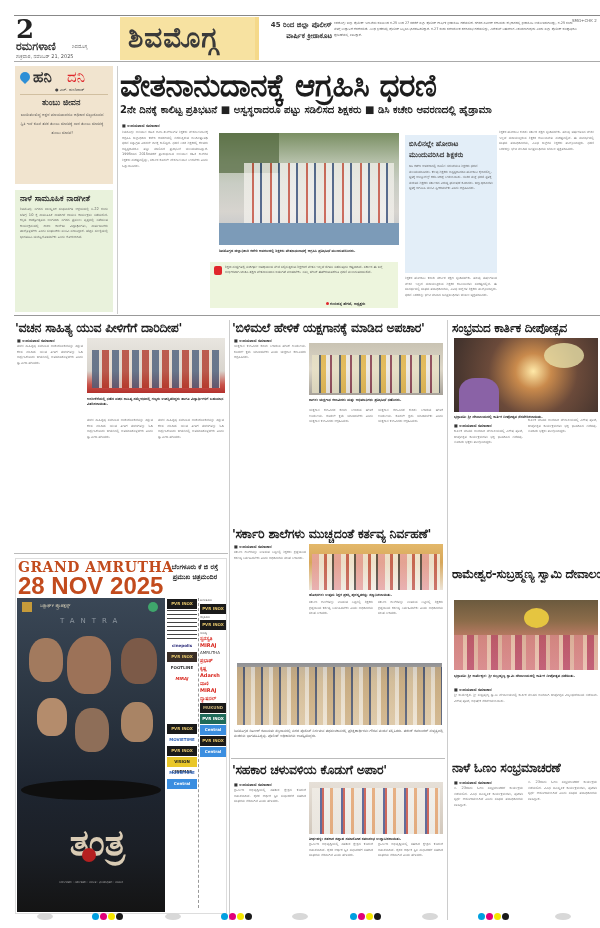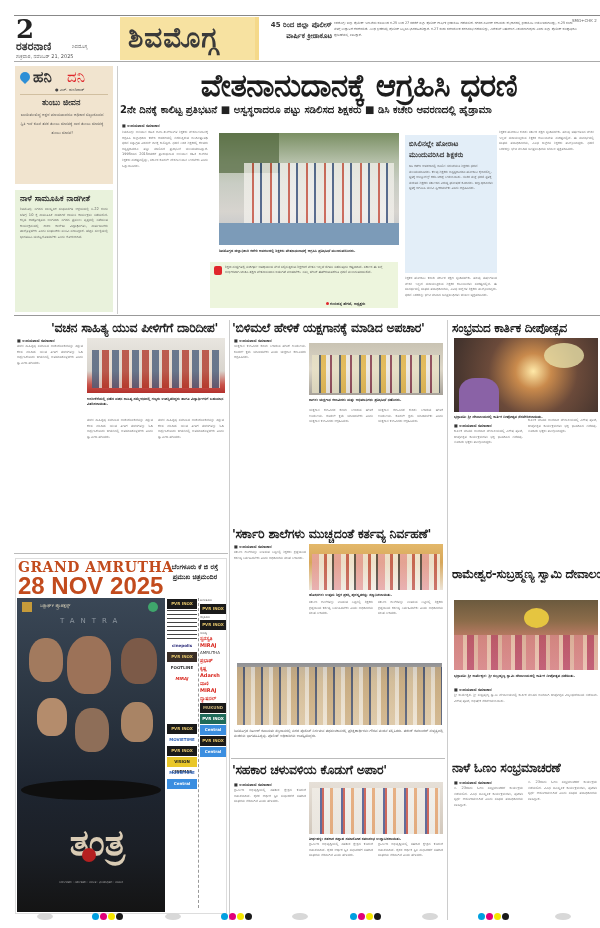--- a/index.html
+++ b/index.html
@@ -27,21 +27,21 @@
   .honey-title2 { left: 67px; top: 68px; font-size: 15px; font-weight: normal; color: #e0262b; }
   .honey-author { left: 55px; top: 87px; font-size: 4px; color: #444; }
   .honey-rule { left: 20px; top: 94px; width: 88px; height: 1px; background: #d1bfa0; }
   .honey-head { left: 42px; top: 98px; font-size: 8px; font-weight: bold; color: #333; }
   .honey-text { left: 20px; top: 110px; width: 84px; text-align: center; font-size: 4.2px; line-height: 9px; color: #444; }
   .green-box { left: 15px; top: 190px; width: 98px; height: 122px; background: #e9f2dc; }
   .green-head { left: 20px; top: 194px; font-size: 8px; font-weight: bold; color: #333; }
   .green-text { left: 20px; top: 207px; width: 88px; font-size: 3.6px; line-height: 5.6px; color: #555; text-align: justify; }
 
   
-  .lead-head { left: 120px; top: 67px; width: 478px; font-size: 31px; font-weight: bold; color: #1d1d1d; line-height: 36px; letter-spacing: -0.5px; white-space: nowrap; text-align: center; }
+  .lead-head { left: 120px; top: 67px; width: 478px; font-size: 31px; font-weight: bold; color: #1d1d1d; line-height: 36px; letter-spacing: -0.5px; white-space: nowrap; }
   .lead-sub { left: 120px; top: 104px; width: 478px; font-size: 10px; font-weight: bold; color: #222; white-space: nowrap; }
   .colrule { width: 1px; background: #ccc; }
   .byline { font-size: 4px; font-weight: bold; color: #333; }
   .body-text { font-size: 3.5px; line-height: 5.6px; color: #666; text-align: justify; }
   .photo { overflow: hidden; }
   .caption { font-size: 3.8px; line-height: 5.4px; color: #333; font-weight: bold; }
   .quote-box { left: 210px; top: 262px; width: 188px; height: 46px; background: #edf5dd; }
   .thumb-icon { left: 214px; top: 266px; width: 8px; height: 9px; background: #e0262b; border-radius: 2px; }
   .quote-text { left: 225px; top: 265px; width: 168px; font-size: 3.6px; line-height: 5.4px; color: #444; }
   .quote-author { left: 330px; top: 301px; font-size: 4px; font-weight: bold; color: #333; }
@@ -68,21 +68,21 @@
   .theatre-col { font-size: 3.2px; line-height: 4.5px; color: #333; }
   .logo { width: 30px; height: 10px; font-size: 4px; font-weight: bold; text-align: center; line-height: 10px; margin: 1px 0; }
   .cmyk { width: 7px; height: 7px; border-radius: 50%; }
   .reg { width: 16px; height: 7px; border-radius: 50%; background: #d8d8d8; }
 </style>
 </head>
 <body>
 
 <div class="abs mast-rule-top"></div>
 <div class="abs page-num">2</div>
-<div class="abs paper-name">ರತರನಾಣಿ</div>
+<div class="abs paper-name">ರಮಗಳಾಣಿ</div>
 <div class="abs paper-edition">ಶಿವಮೊಗ್ಗ</div>
 <div class="abs paper-date">ಶುಕ್ರವಾರ, ನವೆಂಬರ್ 21, 2025</div>
 <div class="abs city-box"></div>
 <div class="abs city-name">ಶಿವಮೊಗ್ಗ</div>
 <div class="abs teaser-bar"></div>
 <div class="abs teaser-title">45 ರಿಂದ ಜಿಲ್ಲಾ ಪೊಲೀಸ್ ವಾರ್ಷಿಕ ಕ್ರೀಡಾಕೂಟ</div>
 <div class="abs teaser-body">ಶಿವಮೊಗ್ಗ: ಜಿಲ್ಲಾ ಪೊಲೀಸ್ ಇಲಾಖೆಯ ವತಿಯಿಂದ ನ.25 ರಿಂದ 27 ರವರೆಗೆ ಜಿಲ್ಲಾ ಪೊಲೀಸ್ ವಾರ್ಷಿಕ ಕ್ರೀಡಾಕೂಟ ನಡೆಯಲಿದೆ. ನಗರದ ಡಿಎಆರ್ ಕವಾಯತು ಮೈದಾನದಲ್ಲಿ ಕ್ರೀಡಾಕೂಟ ಆಯೋಜಿಸಲಾಗಿದ್ದು, ನ.25 ರಂದು ಬೆಳಗ್ಗೆ ಉದ್ಘಾಟನೆ ನೆರವೇರಲಿದೆ. ವಿವಿಧ ಕ್ರೀಡೆಗಳಲ್ಲಿ ಪೊಲೀಸ್ ಸಿಬ್ಬಂದಿ ಭಾಗವಹಿಸಲಿದ್ದಾರೆ. ನ.27 ರಂದು ಸಮಾರೋಪ ಸಮಾರಂಭ ನಡೆಯಲಿದ್ದು, ವಿಜೇತರಿಗೆ ಬಹುಮಾನ ವಿತರಿಸಲಾಗುವುದು ಎಂದು ಜಿಲ್ಲಾ ಪೊಲೀಸ್ ವರಿಷ್ಠಾಧಿಕಾರಿ ಪ್ರಕಟಣೆಯಲ್ಲಿ ತಿಳಿಸಿದ್ದಾರೆ.</div>
 <div class="abs smg-code">SMG+CHK 2</div>
 <div class="abs mast-rule-bot"></div>
 
@@ -120,21 +120,21 @@
 <div class="abs quote-author">ಗುರುದತ್ತ ಹೆಗಡೆ, ಅಧ್ಯಕ್ಷರು</div>
 
 <div class="abs blue-box"></div>
 <div class="abs blue-head">ಬಿಸಿಲಿನಲ್ಲೇ ಹೋರಾಟ ಮುಂದುವರಿಸಿದ ಶಿಕ್ಷಕರು</div>
 <div class="abs blue-text" style="height:106px;overflow:hidden;">ಡಿಸಿ ಕಚೇರಿ ಆವರಣದಲ್ಲಿ ಬಿಸಿಲಿನ ನಡುವೆಯೂ ಶಿಕ್ಷಕರು ಧರಣಿ ಮುಂದುವರಿಸಿದರು. ಕೆಲವು ಶಿಕ್ಷಕರು ಅಸ್ವಸ್ಥರಾದರೂ ಹೋರಾಟ ಕೈಬಿಡಲಿಲ್ಲ. ಸ್ಥಳಕ್ಕೆ ಆಂಬ್ಯುಲೆನ್ಸ್ ಕರೆಸಿ ಚಿಕಿತ್ಸೆ ನೀಡಲಾಯಿತು. ನಂತರ ಮತ್ತೆ ಧರಣಿ ಸ್ಥಳಕ್ಕೆ ಮರಳಿದ ಶಿಕ್ಷಕರು ಸರ್ಕಾರದ ವಿರುದ್ಧ ಘೋಷಣೆ ಕೂಗಿದರು. ಜಿಲ್ಲಾಧಿಕಾರಿಗಳು ಸ್ಥಳಕ್ಕೆ ಆಗಮಿಸಿ ಮನವಿ ಸ್ವೀಕರಿಸಬೇಕು ಎಂದು ಆಗ್ರಹಿಸಿದರು.</div>
 <div class="abs body-text" style="left:405px;top:276px;width:92px;height:36px;overflow:hidden;">ಶಿಕ್ಷಕರ ಹೋರಾಟ ಕುರಿತು ಸರ್ಕಾರ ತಕ್ಷಣ ಸ್ಪಂದಿಸಬೇಕು. ಹಲವು ವರ್ಷಗಳಿಂದ ವೇತನ ಇಲ್ಲದೆ ದುಡಿಯುತ್ತಿರುವ ಶಿಕ್ಷಕರ ಕುಟುಂಬಗಳು ಸಂಕಷ್ಟದಲ್ಲಿವೆ. ಈ ಸಂದರ್ಭದಲ್ಲಿ ಸಂಘದ ಪದಾಧಿಕಾರಿಗಳು, ವಿವಿಧ ಜಿಲ್ಲೆಗಳ ಶಿಕ್ಷಕರು ಪಾಲ್ಗೊಂಡಿದ್ದರು. ಧರಣಿ ನಿರತರನ್ನು ಭೇಟಿ ಮಾಡಿದ ಜನಪ್ರತಿನಿಧಿಗಳು ಬೆಂಬಲ ವ್ಯಕ್ತಪಡಿಸಿದರು.</div>
 <div class="abs body-text" style="left:499px;top:130px;width:95px;height:182px;overflow:hidden;">ಶಿಕ್ಷಕರ ಹೋರಾಟ ಕುರಿತು ಸರ್ಕಾರ ತಕ್ಷಣ ಸ್ಪಂದಿಸಬೇಕು. ಹಲವು ವರ್ಷಗಳಿಂದ ವೇತನ ಇಲ್ಲದೆ ದುಡಿಯುತ್ತಿರುವ ಶಿಕ್ಷಕರ ಕುಟುಂಬಗಳು ಸಂಕಷ್ಟದಲ್ಲಿವೆ. ಈ ಸಂದರ್ಭದಲ್ಲಿ ಸಂಘದ ಪದಾಧಿಕಾರಿಗಳು, ವಿವಿಧ ಜಿಲ್ಲೆಗಳ ಶಿಕ್ಷಕರು ಪಾಲ್ಗೊಂಡಿದ್ದರು. ಧರಣಿ ನಿರತರನ್ನು ಭೇಟಿ ಮಾಡಿದ ಜನಪ್ರತಿನಿಧಿಗಳು ಬೆಂಬಲ ವ್ಯಕ್ತಪಡಿಸಿದರು.</div>
 
 <div class="abs hrule" style="left:14px;top:315px;width:586px;"></div>
 
-<div class="abs sec-head" style="left:15px;top:320px;margin-left:36px;">'ವಚನ ಸಾಹಿತ್ಯ ಯುವ ಪೀಳಿಗೆಗೆ ದಾರಿದೀಪ'</div>
+<div class="abs sec-head" style="left:15px;top:320px;">'ವಚನ ಸಾಹಿತ್ಯ ಯುವ ಪೀಳಿಗೆಗೆ ದಾರಿದೀಪ'</div>
 <div class="abs byline" style="left:17px;top:338px;">■ ಉದಯವಾಣಿ ಸಮಾಚಾರ</div>
 <div class="abs body-text" style="left:17px;top:344px;width:66px;height:205px;overflow:hidden;">ವಚನ ಸಾಹಿತ್ಯವು ಸಮಾಜದ ಅಂಕುಡೊಂಕುಗಳನ್ನು ತಿದ್ದುವ ಕೆಲಸ ಮಾಡಿದೆ. ಯುವ ಪೀಳಿಗೆ ವಚನಗಳನ್ನು ಓದಿ ಅರ್ಥೈಸಿಕೊಂಡು ಜೀವನದಲ್ಲಿ ಅಳವಡಿಸಿಕೊಳ್ಳಬೇಕು ಎಂದು ಸ್ವಾಮೀಜಿ ಹೇಳಿದರು.</div>
 <div class="abs photo" style="left:87px;top:338px;width:138px;height:55px;background:linear-gradient(180deg,#e9e6e0 0%,#d8d4cd 60%,#c9534a 85%,#b3302c 100%);">
   <div style="position:absolute;left:5px;top:12px;width:128px;height:38px;background:repeating-linear-gradient(90deg,#4c5e7a 0 7px,#e2dad0 7px 10px,#b23b2c 10px 17px,#ecdfd0 17px 20px);opacity:.8;"></div>
 </div>
 <div class="abs caption" style="left:87px;top:396px;width:138px;">ಅರಸೀಕೆರೆಯಲ್ಲಿ ನಡೆದ ವಚನ ಸಾಹಿತ್ಯ ಸಮ್ಮೇಳನದಲ್ಲಿ ಗಣ್ಯರು ಉಪಸ್ಥಿತರಿದ್ದರು ಹಾಗೂ ವಿದ್ಯಾರ್ಥಿಗಳಿಗೆ ಬಹುಮಾನ ವಿತರಿಸಲಾಯಿತು.</div>
 <div class="abs body-text" style="left:87px;top:418px;width:66px;height:130px;overflow:hidden;">ವಚನ ಸಾಹಿತ್ಯವು ಸಮಾಜದ ಅಂಕುಡೊಂಕುಗಳನ್ನು ತಿದ್ದುವ ಕೆಲಸ ಮಾಡಿದೆ. ಯುವ ಪೀಳಿಗೆ ವಚನಗಳನ್ನು ಓದಿ ಅರ್ಥೈಸಿಕೊಂಡು ಜೀವನದಲ್ಲಿ ಅಳವಡಿಸಿಕೊಳ್ಳಬೇಕು ಎಂದು ಸ್ವಾಮೀಜಿ ಹೇಳಿದರು.</div>
 <div class="abs body-text" style="left:158px;top:418px;width:66px;height:130px;overflow:hidden;">ವಚನ ಸಾಹಿತ್ಯವು ಸಮಾಜದ ಅಂಕುಡೊಂಕುಗಳನ್ನು ತಿದ್ದುವ ಕೆಲಸ ಮಾಡಿದೆ. ಯುವ ಪೀಳಿಗೆ ವಚನಗಳನ್ನು ಓದಿ ಅರ್ಥೈಸಿಕೊಂಡು ಜೀವನದಲ್ಲಿ ಅಳವಡಿಸಿಕೊಳ್ಳಬೇಕು ಎಂದು ಸ್ವಾಮೀಜಿ ಹೇಳಿದರು.</div>
 <div class="abs hrule" style="left:14px;top:553px;width:214px;background:#bbb;"></div>
 <div class="abs colrule" style="left:229px;top:320px;height:600px;"></div>

